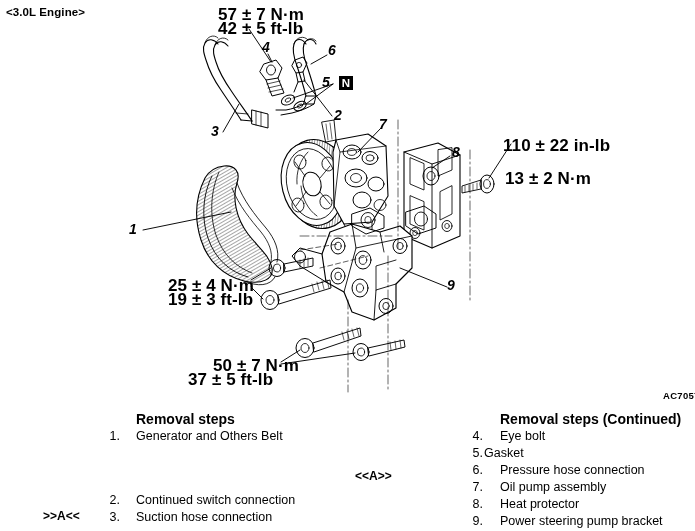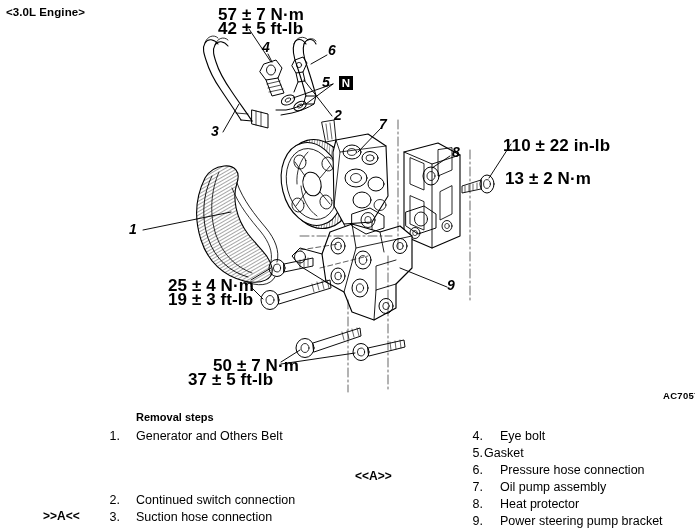--- a/index.html
+++ b/index.html
@@ -4,21 +4,21 @@
 <style>
   html,body{margin:0;padding:0;background:#ffffff;}
   body{width:695px;height:531px;position:relative;overflow:hidden;
        font-family:"Liberation Sans", sans-serif; color:#000;}
   .page{position:absolute;left:0;top:0;width:629px;height:531px;border-radius:13px;}
 
   .txt{position:absolute;white-space:pre;line-height:1.08;}
   .hdr{font-size:11.5px;font-weight:bold;letter-spacing:.1px;}
   .torque{font-size:17px;font-weight:bold;letter-spacing:.1px;}
   .callout{font-size:14px;font-weight:bold;font-style:italic;}
-  .listhead{font-size:11px;font-weight:bold;}
+  .listhead{font-size:14px;font-weight:bold;}
   .listnum{font-size:12.5px;text-align:right;width:20px;}
   .listitem{font-size:12.5px;}
   .marker{font-size:12px;font-weight:bold;}
   .figid{font-size:9.5px;font-weight:bold;letter-spacing:.3px;}
 
   .nbox{position:absolute;background:#000;color:#fff;font-size:11.5px;
         font-weight:bold;text-align:center;line-height:14px;width:14px;height:14px;}
 
   svg{position:absolute;left:0;top:0;}
   .ln{stroke:#000;fill:none;}
@@ -312,20 +312,21 @@
     <div class="txt listnum" style="left:100px;top:430px;">1.</div>
     <div class="txt listitem" style="left:136px;top:430px;">Generator and Others Belt</div>
 
     <div class="txt listnum" style="left:100px;top:494px;">2.</div>
     <div class="txt listitem" style="left:136px;top:494px;">Continued switch connection</div>
 
     <div class="txt listnum" style="left:100px;top:511px;">3.</div>
     <div class="txt listitem" style="left:136px;top:511px;">Suction hose connection</div>
   </div>
 
+  <div class="txt listhead" style="left:500px;top:412px;">Removal steps (Continued)</div>
 
   <div>
     <div class="txt listnum" style="left:463px;top:430px;">4.</div>
     <div class="txt listitem" style="left:500px;top:430px;">Eye bolt</div>
 
     <div class="txt listnum" style="left:463px;top:447px;">5.</div>
     <div class="txt listitem" style="left:484px;top:447px;">Gasket</div>
 
     <div class="txt listnum" style="left:463px;top:464px;">6.</div>
     <div class="txt listitem" style="left:500px;top:464px;">Pressure hose connection</div>

